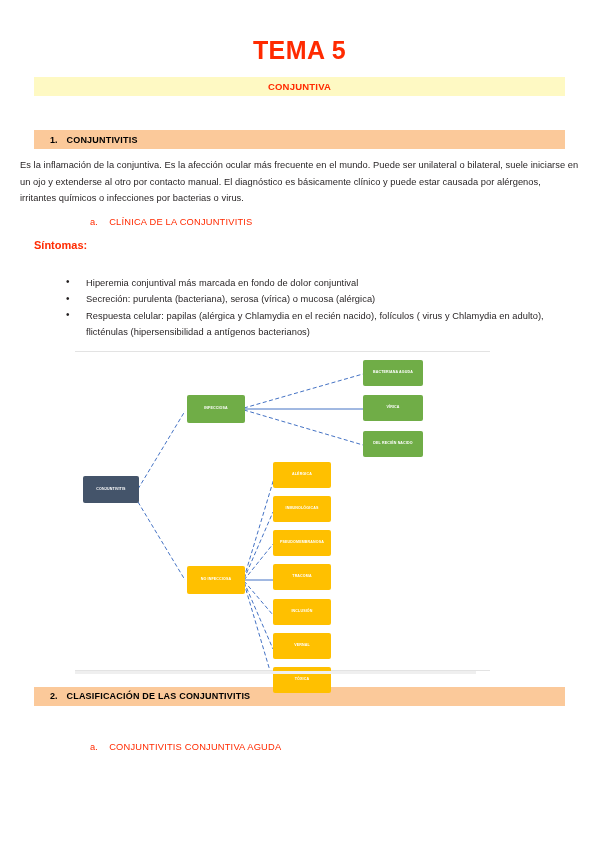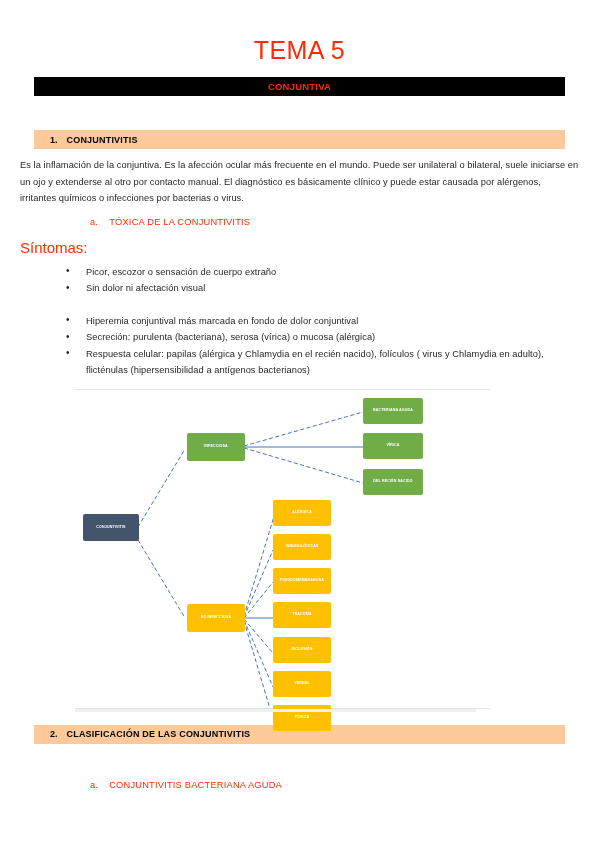--- a/index.html
+++ b/index.html
@@ -5,27 +5,27 @@
   html,body{margin:0;padding:0;}
   body{
     width:599px;height:848px;background:#ffffff;
     font-family:"Liberation Sans","DejaVu Sans",sans-serif;
     color:#231f20;overflow:hidden;position:relative;
   }
   .page{position:relative;width:599px;height:848px;box-sizing:border-box;}
 
   
   .doc-title{
-    text-align:center;font-size:25px;font-weight:400;color:#ff2a00;
+    text-align:center;font-size:25px;font-weight:700;color:#ff2a00;
     letter-spacing:.4px;margin:0;padding-top:38px;line-height:1;
   }
 
   
   .banner{
-    background:#000000;margin:14px 34px 0 34px;height:19px;
+    background:#fef9c3;margin:14px 34px 0 34px;height:19px;
     display:flex;align-items:center;box-sizing:border-box;
   }
   .banner.center{justify-content:center;}
   .banner-text{
     font-size:9.5px;font-weight:bold;color:#ff2a00;letter-spacing:.2px;
   }
   .section-banner{
     background:#fbc99a;margin:0 34px;height:19px;display:flex;align-items:center;
     box-sizing:border-box;padding-left:16px;gap:9px;
   }
@@ -36,21 +36,21 @@
   .para{
     margin:0 20px;font-size:9.3px;line-height:16.5px;color:#231f20;
     text-align:left;letter-spacing:.05px;
   }
   .sub-head{
     margin:0 34px;padding-left:56px;font-size:9.3px;color:#ff2a00;
     display:flex;gap:11px;letter-spacing:.2px;
   }
   .sub-letter{color:#ff2a00;}
   .red-label{
-    margin:0 20px;font-size:15px;font-weight:normal;color:#ff2a00;
+    margin:0 34px;font-size:11px;font-weight:bold;color:#ff2a00;
   }
   .plain-label{margin:0 34px;font-size:9.3px;color:#231f20;}
 
   ul.bullets{margin:0;padding:0 34px 0 66px;list-style:none;}
   ul.bullets li{
     font-size:9.3px;line-height:16.5px;color:#231f20;position:relative;
     padding-left:20px;letter-spacing:.05px;
   }
   ul.bullets li:before{
     content:"\2022";position:absolute;left:0;top:-0.5px;font-size:10px;color:#231f20;
@@ -97,33 +97,29 @@
   </div>
 
   <div class="sp8"></div>
 
   <p class="para">Es la inflamación de la conjuntiva. Es la afección ocular más frecuente en el mundo. Puede ser unilateral o bilateral, suele iniciarse en un ojo y extenderse al otro por contacto manual. El diagnóstico es básicamente clínico y puede estar causada por alérgenos, irritantes químicos o infecciones por bacterias o virus.</p>
 
   <div class="sp10"></div>
 
   <div class="sub-head">
     <span class="sub-letter">a.</span>
-    <span>TÓXICA DE LA CONJUNTIVITIS</span>
+    <span>CLÍNICA DE LA CONJUNTIVITIS</span>
   </div>
 
   <div class="sp12"></div>
 
   <div class="red-label">Síntomas:</div>
 
   <div class="sp8"></div>
 
-  <ul class="bullets">
-    <li>Picor, escozor o sensación de cuerpo extraño</li>
-    <li>Sin dolor ni afectación visual</li>
-  </ul>
 
   <div class="sp8"></div>
 
 
   <div class="sp8"></div>
 
   <ul class="bullets">
     <li>Hiperemia conjuntival más marcada en fondo de dolor conjuntival</li>
     <li>Secreción: purulenta (bacteriana), serosa (vírica) o mucosa (alérgica)</li>
     <li>Respuesta celular: papilas (alérgica y Chlamydia en el recién nacido), folículos ( virus y Chlamydia en adulto), flicténulas (hipersensibilidad a antígenos bacterianos)</li>
@@ -200,19 +196,19 @@
   <div class="section-banner">
     <span class="section-num">2.</span>
     <span class="section-title">CLASIFICACIÓN DE LAS CONJUNTIVITIS</span>
   </div>
 
   <div class="sp24"></div>
   <div class="sp12"></div>
 
   <div class="sub-head">
     <span class="sub-letter">a.</span>
-    <span>CONJUNTIVITIS BACTERIANA AGUDA</span>
+    <span>CONJUNTIVITIS CONJUNTIVA AGUDA</span>
   </div>
 
   <div class="sp16"></div>
 
 
 </div>
 
 </body></html>

